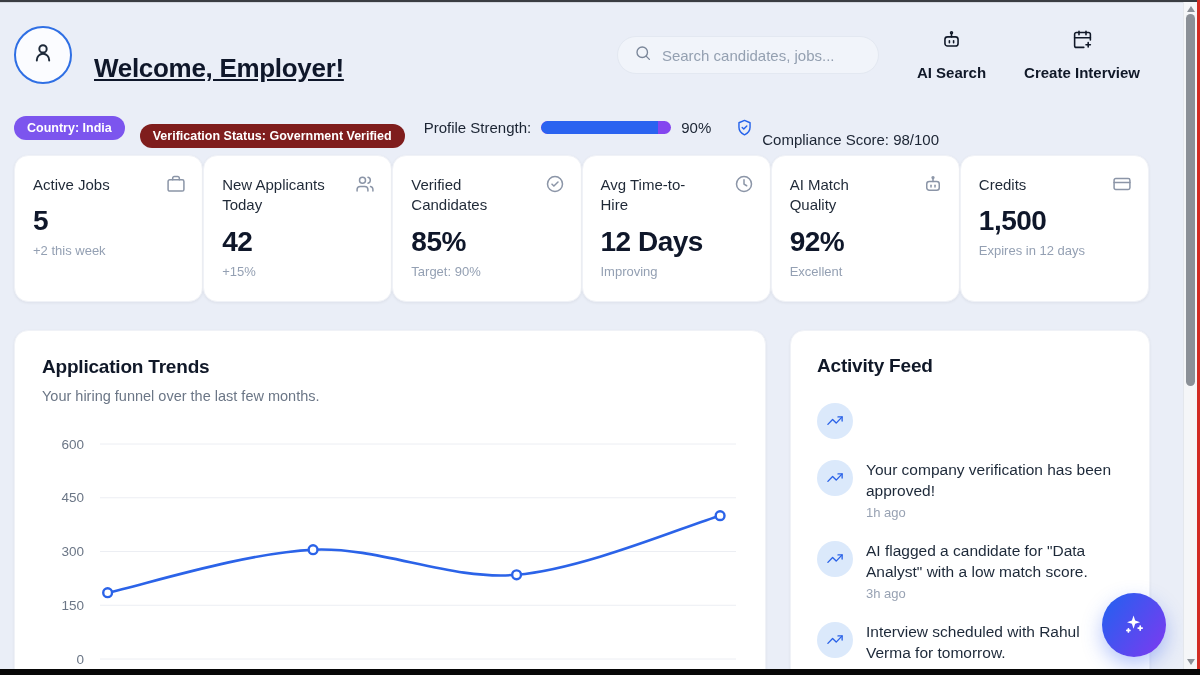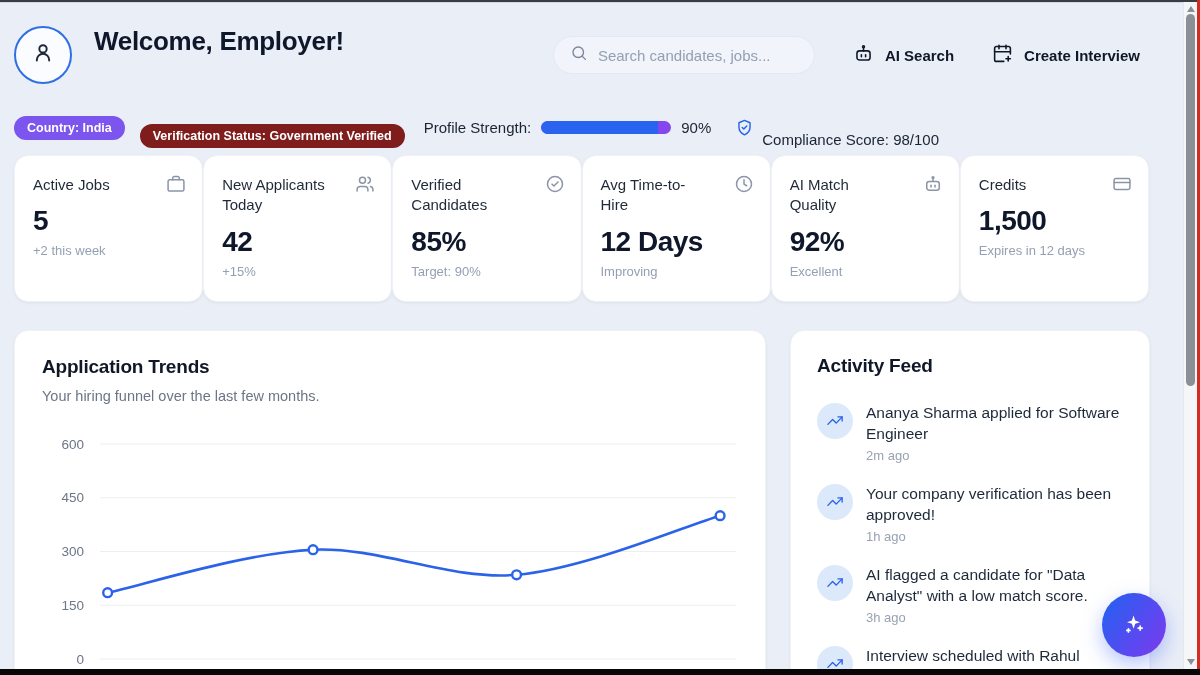--- a/index.html
+++ b/index.html
@@ -20,29 +20,29 @@
 
   
   .scrollbar { position:absolute; top:2px; bottom:6px; right:3px; width:14px; background:#f5f6f8; border-left:1px solid #e4e7ec; z-index:56; }
   .sb-thumb { position:absolute; left:2px; top:12px; width:9px; height:372px; background:#8b9097; border-radius:5px; }
   .sb-up, .sb-down { position:absolute; left:3px; width:0; height:0; border-left:4px solid transparent; border-right:4px solid transparent; }
   .sb-up   { top:4px; border-bottom:6px solid #8b9097; }
   .sb-down { bottom:4px; border-top:6px solid #8b9097; }
 
   
   .header { position:absolute; top:26px; left:14px; right:60px; display:flex; justify-content:space-between; align-items:center; }
-  .header-left { display:flex; align-items:flex-start; gap:22px; }
+  .header-left { display:flex; align-items:flex-end; gap:22px;text-decoration:underline; }
   .avatar { width:58px; height:58px; border-radius:50%; background:#fbfcff; border:2px solid #2f6fe4; display:flex; align-items:center; justify-content:center; color:#1d2939; }
   .title { font-size:26px; font-weight:800; color:#0f172a; letter-spacing:-0.3px; }
   .subtitle { font-size:16px; color:#5b6577; margin-top:5px; }
   .header-right { display:flex; align-items:center; gap:38px; }
   .search { display:flex; align-items:center; gap:10px; width:262px; height:38px; background:#f1f4fa; border:1px solid #e3e8f1; border-radius:19px; padding:0 16px; color:#7a8699; }
   .search input { border:none; outline:none; background:transparent; font-family:inherit; font-size:15px; color:#334155; width:100%; }
   .search input::placeholder { color:#94a0b1; }
-  .ghost-btn { display:flex; align-items:center; gap:11px; background:none; border:none; cursor:pointer; font-family:inherit; font-size:15px; font-weight:600; color:#101828; }
+  .ghost-btn { display:flex; align-items:center; gap:11px; background:none; border:none; cursor:pointer; font-family:inherit; font-size:15px; font-weight:600; color:#101828;flex-direction:column; }
 
   
   .status-bar { position:absolute; top:107px; left:14px; display:flex; align-items:center; }
   .pill { display:inline-flex; align-items:center; height:24px; padding:0 13px; border-radius:12px; color:#fff; font-size:12.5px; font-weight:700; }
   .pill.purple { background:#7c55ee; }
   .pill.green  { background:#7f1d1d; margin-left:15px;margin-top:16px; }
   .ps-label { margin-left:19px; font-size:15px; color:#1b2433; }
   .ps-bar { position:relative; width:130px; height:13px; border-radius:7px; background:#8446ef; margin:0 10px; overflow:hidden; }
   .ps-fill { position:absolute; left:0; top:0; bottom:0; background:#2a63f0; border-radius:7px 0 0 7px; }
   .ps-value { font-size:15px; color:#1b2433; }
@@ -241,24 +241,20 @@
     <aside class="card activity-card">
       <div class="panel-title">Activity Feed</div>
       <div class="activity-list" id="activity-list">
           <div class="activity-item">
             <span class="activity-ic">
               <svg width="18" height="18" viewBox="0 0 24 24" fill="none" stroke="currentColor" stroke-width="1.8" stroke-linecap="round" stroke-linejoin="round">
                 <path d="M2.5 16.5 8.8 10l4.8 4.8 7.9-8.3"></path>
                 <path d="M16 6.5h5.5V12"></path>
               </svg>
             </span>
-            <div>
-              <div class="activity-text">Ananya Sharma applied for Software Engineer</div>
-              <div class="activity-time">2m ago</div>
-            </div>
           </div>
           <div class="activity-item">
             <span class="activity-ic">
               <svg width="18" height="18" viewBox="0 0 24 24" fill="none" stroke="currentColor" stroke-width="1.8" stroke-linecap="round" stroke-linejoin="round">
                 <path d="M2.5 16.5 8.8 10l4.8 4.8 7.9-8.3"></path>
                 <path d="M16 6.5h5.5V12"></path>
               </svg>
             </span>
             <div>
               <div class="activity-text">Your company verification has been approved!</div>

